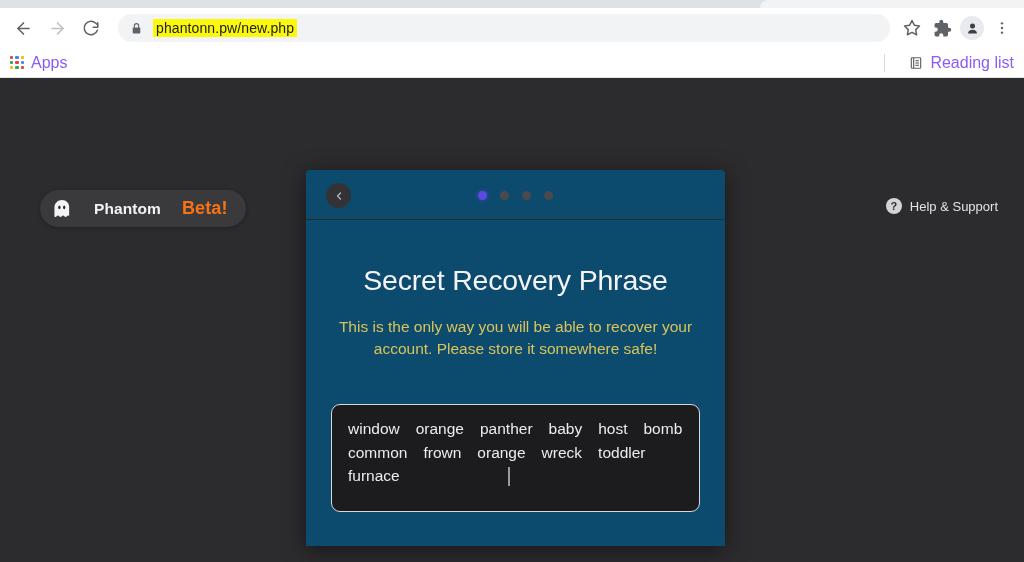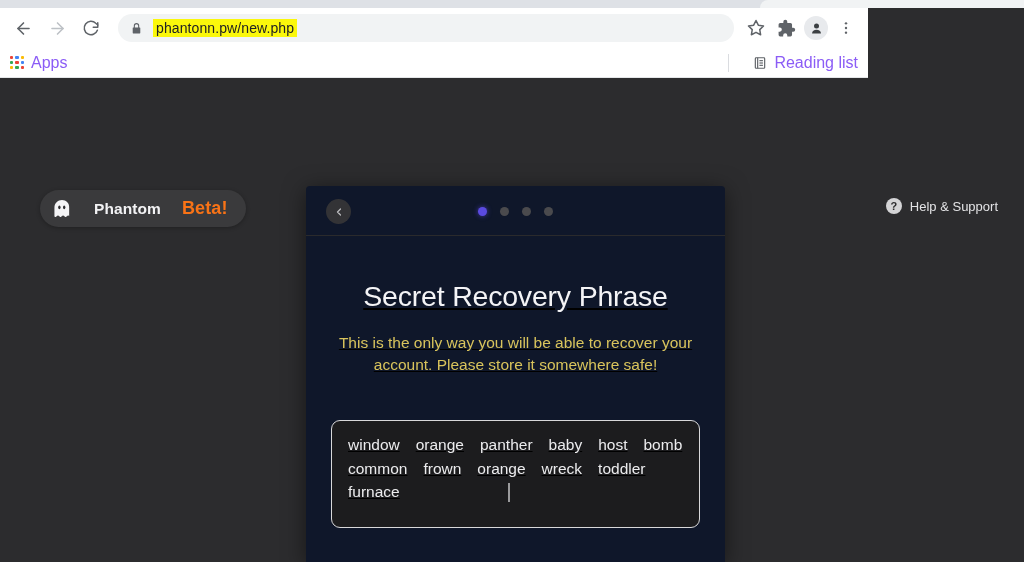--- a/index.html
+++ b/index.html
@@ -7,21 +7,21 @@
   html, body {
     width: 1024px;
     height: 562px;
     overflow: hidden;
     font-family: "Liberation Sans", sans-serif;
     background: #2c2c2e;
   }
 
   
   .browser {
-    width: 868px;
+    width: 1024px;
     height: 78px;
     background: #ffffff;
     position: relative;
   }
   .tabstrip {
     height: 8px;
     background: #dee1e6;
     position: relative;
   }
   .tabstrip .tab-active {
@@ -186,28 +186,27 @@
   .help-label {
     font-size: 13px;
     color: #e3e3e5;
     font-weight: 500;
   }
 
   
   .modal {
     position: absolute;
     left: 306px;
-    top: 108px;
+    top: 92px;
     width: 419px;
     height: 376px;
-    background: #0f172a;
+    background: #0c4a6e;
     border-radius: 4px 4px 0 0;
     box-shadow: 0 4px 22px rgba(0,0,0,0.5);
     overflow: hidden;
-    text-decoration: underline;
   }
   .modal-header {
     height: 50px;
     position: relative;
     border-bottom: 1px solid #2a2a2c;
     display: flex;
     align-items: center;
   }
   .back-circle {
     position: absolute;

